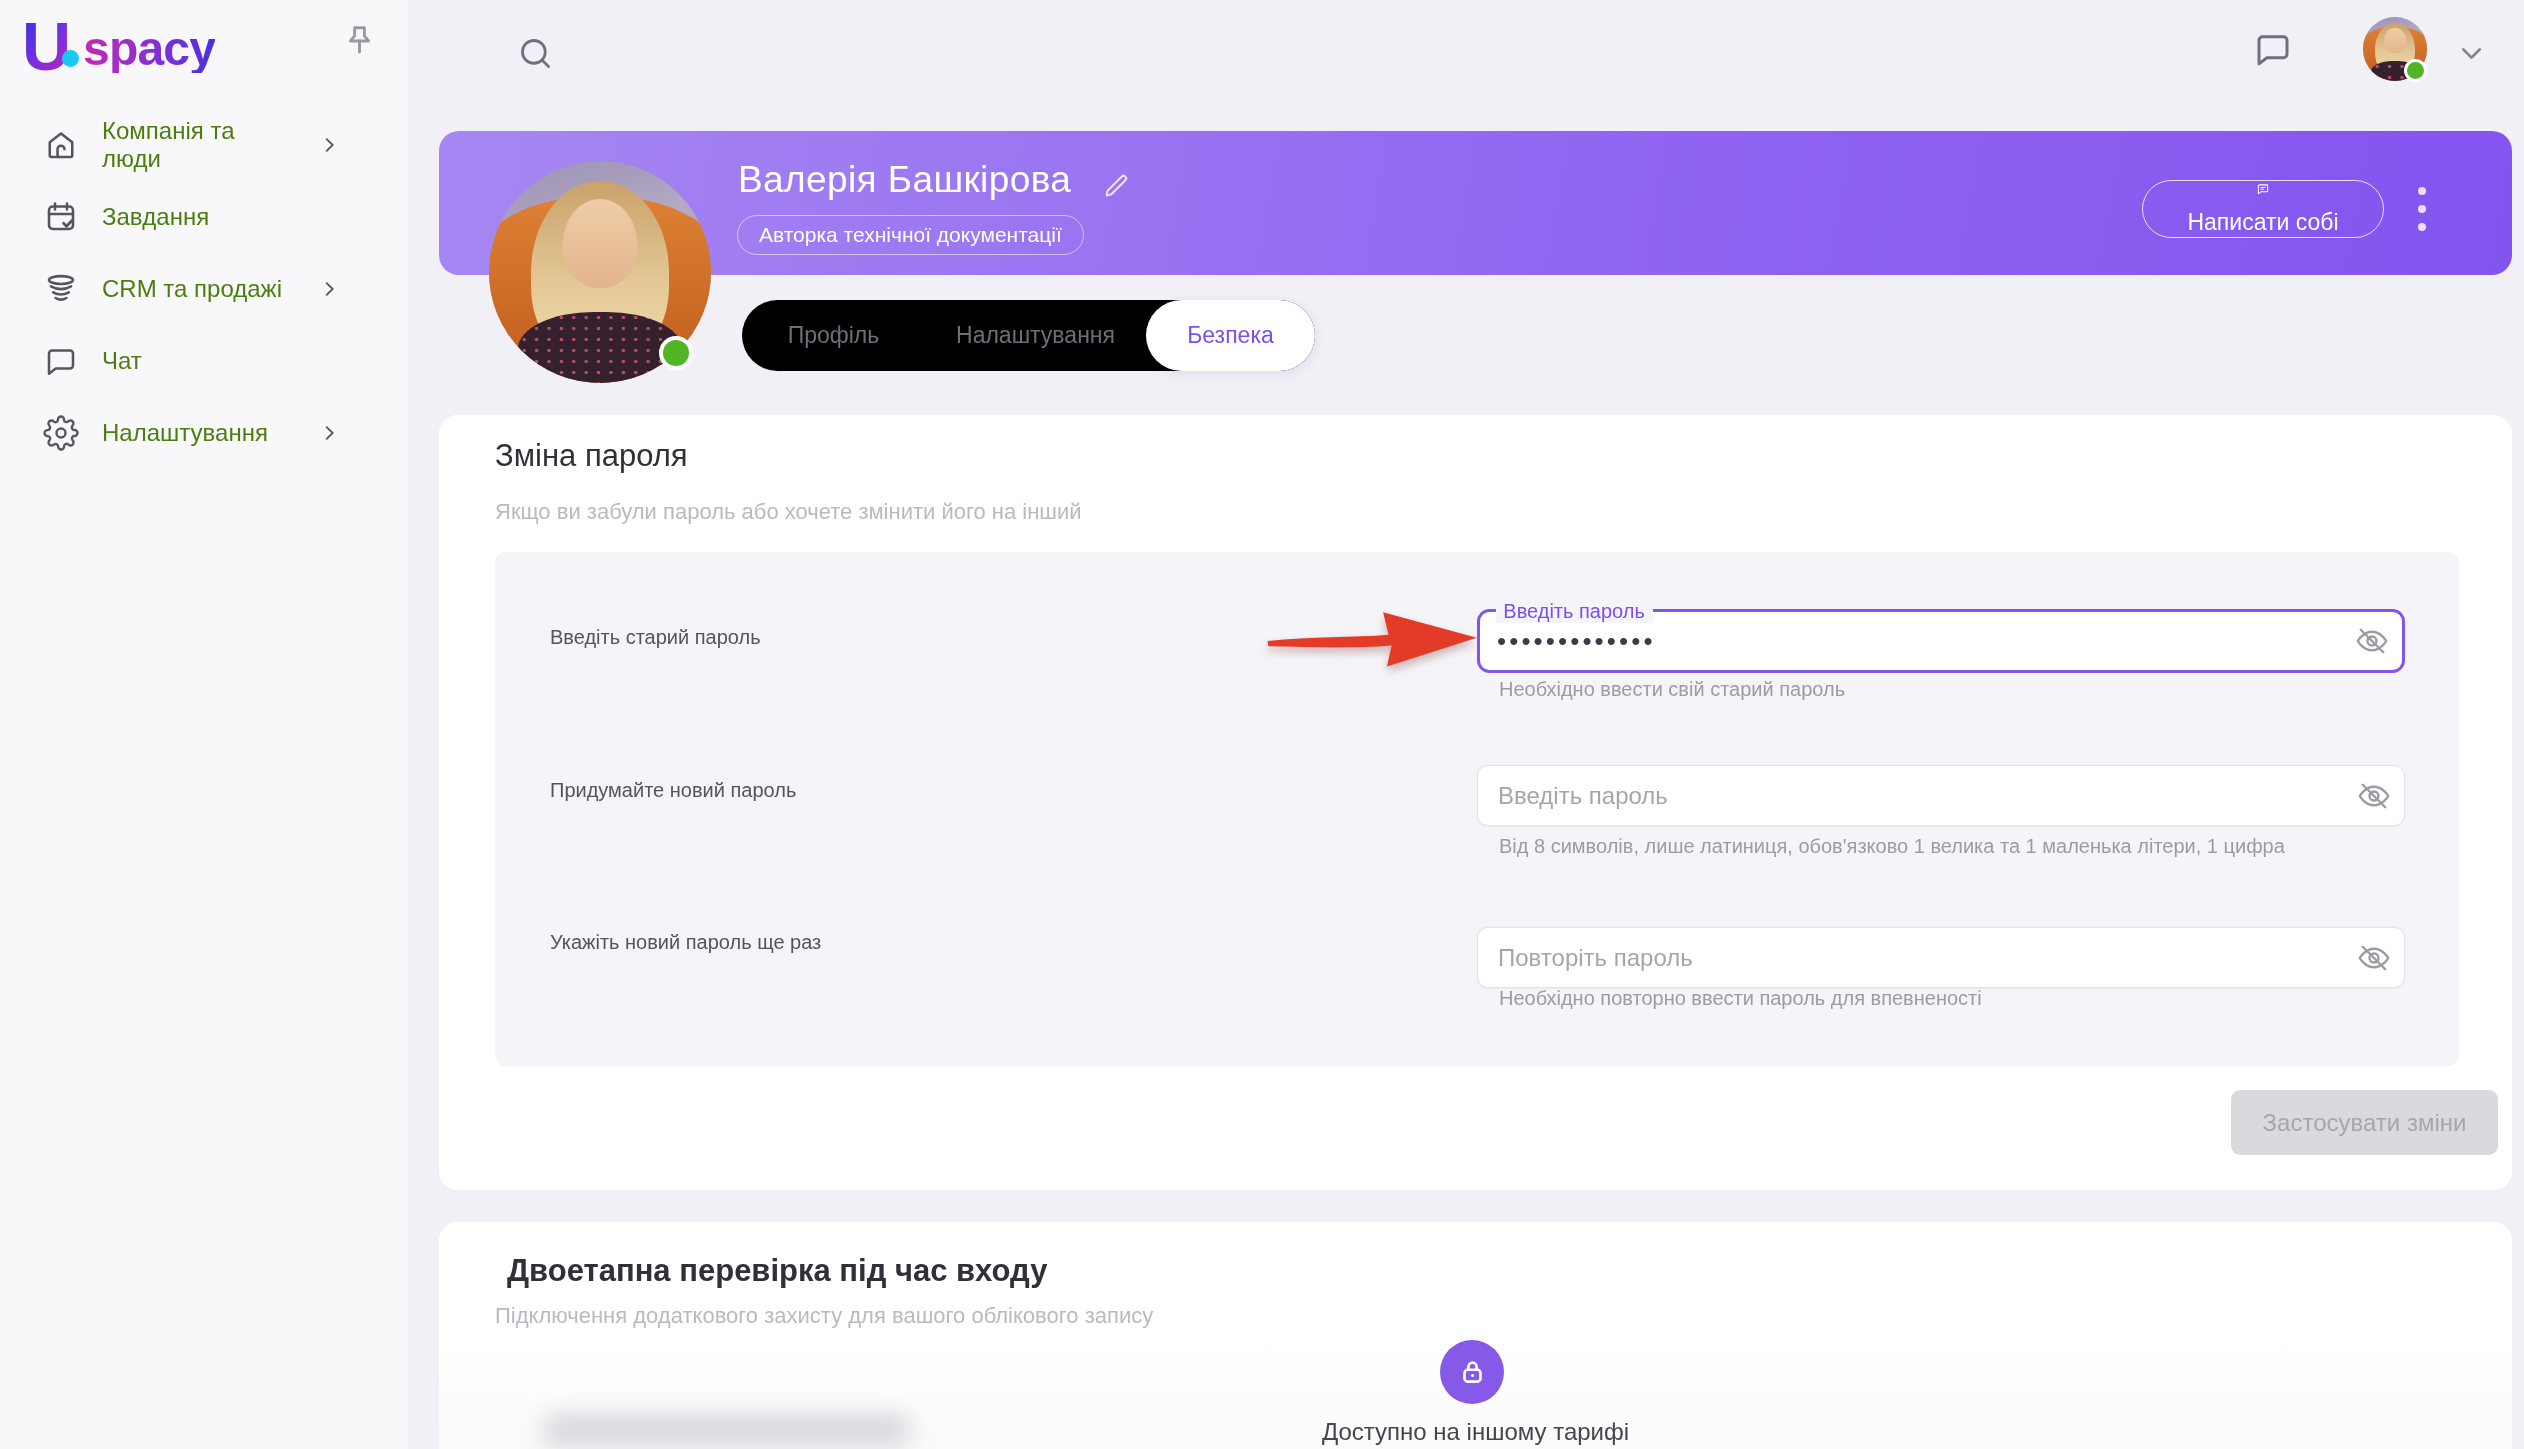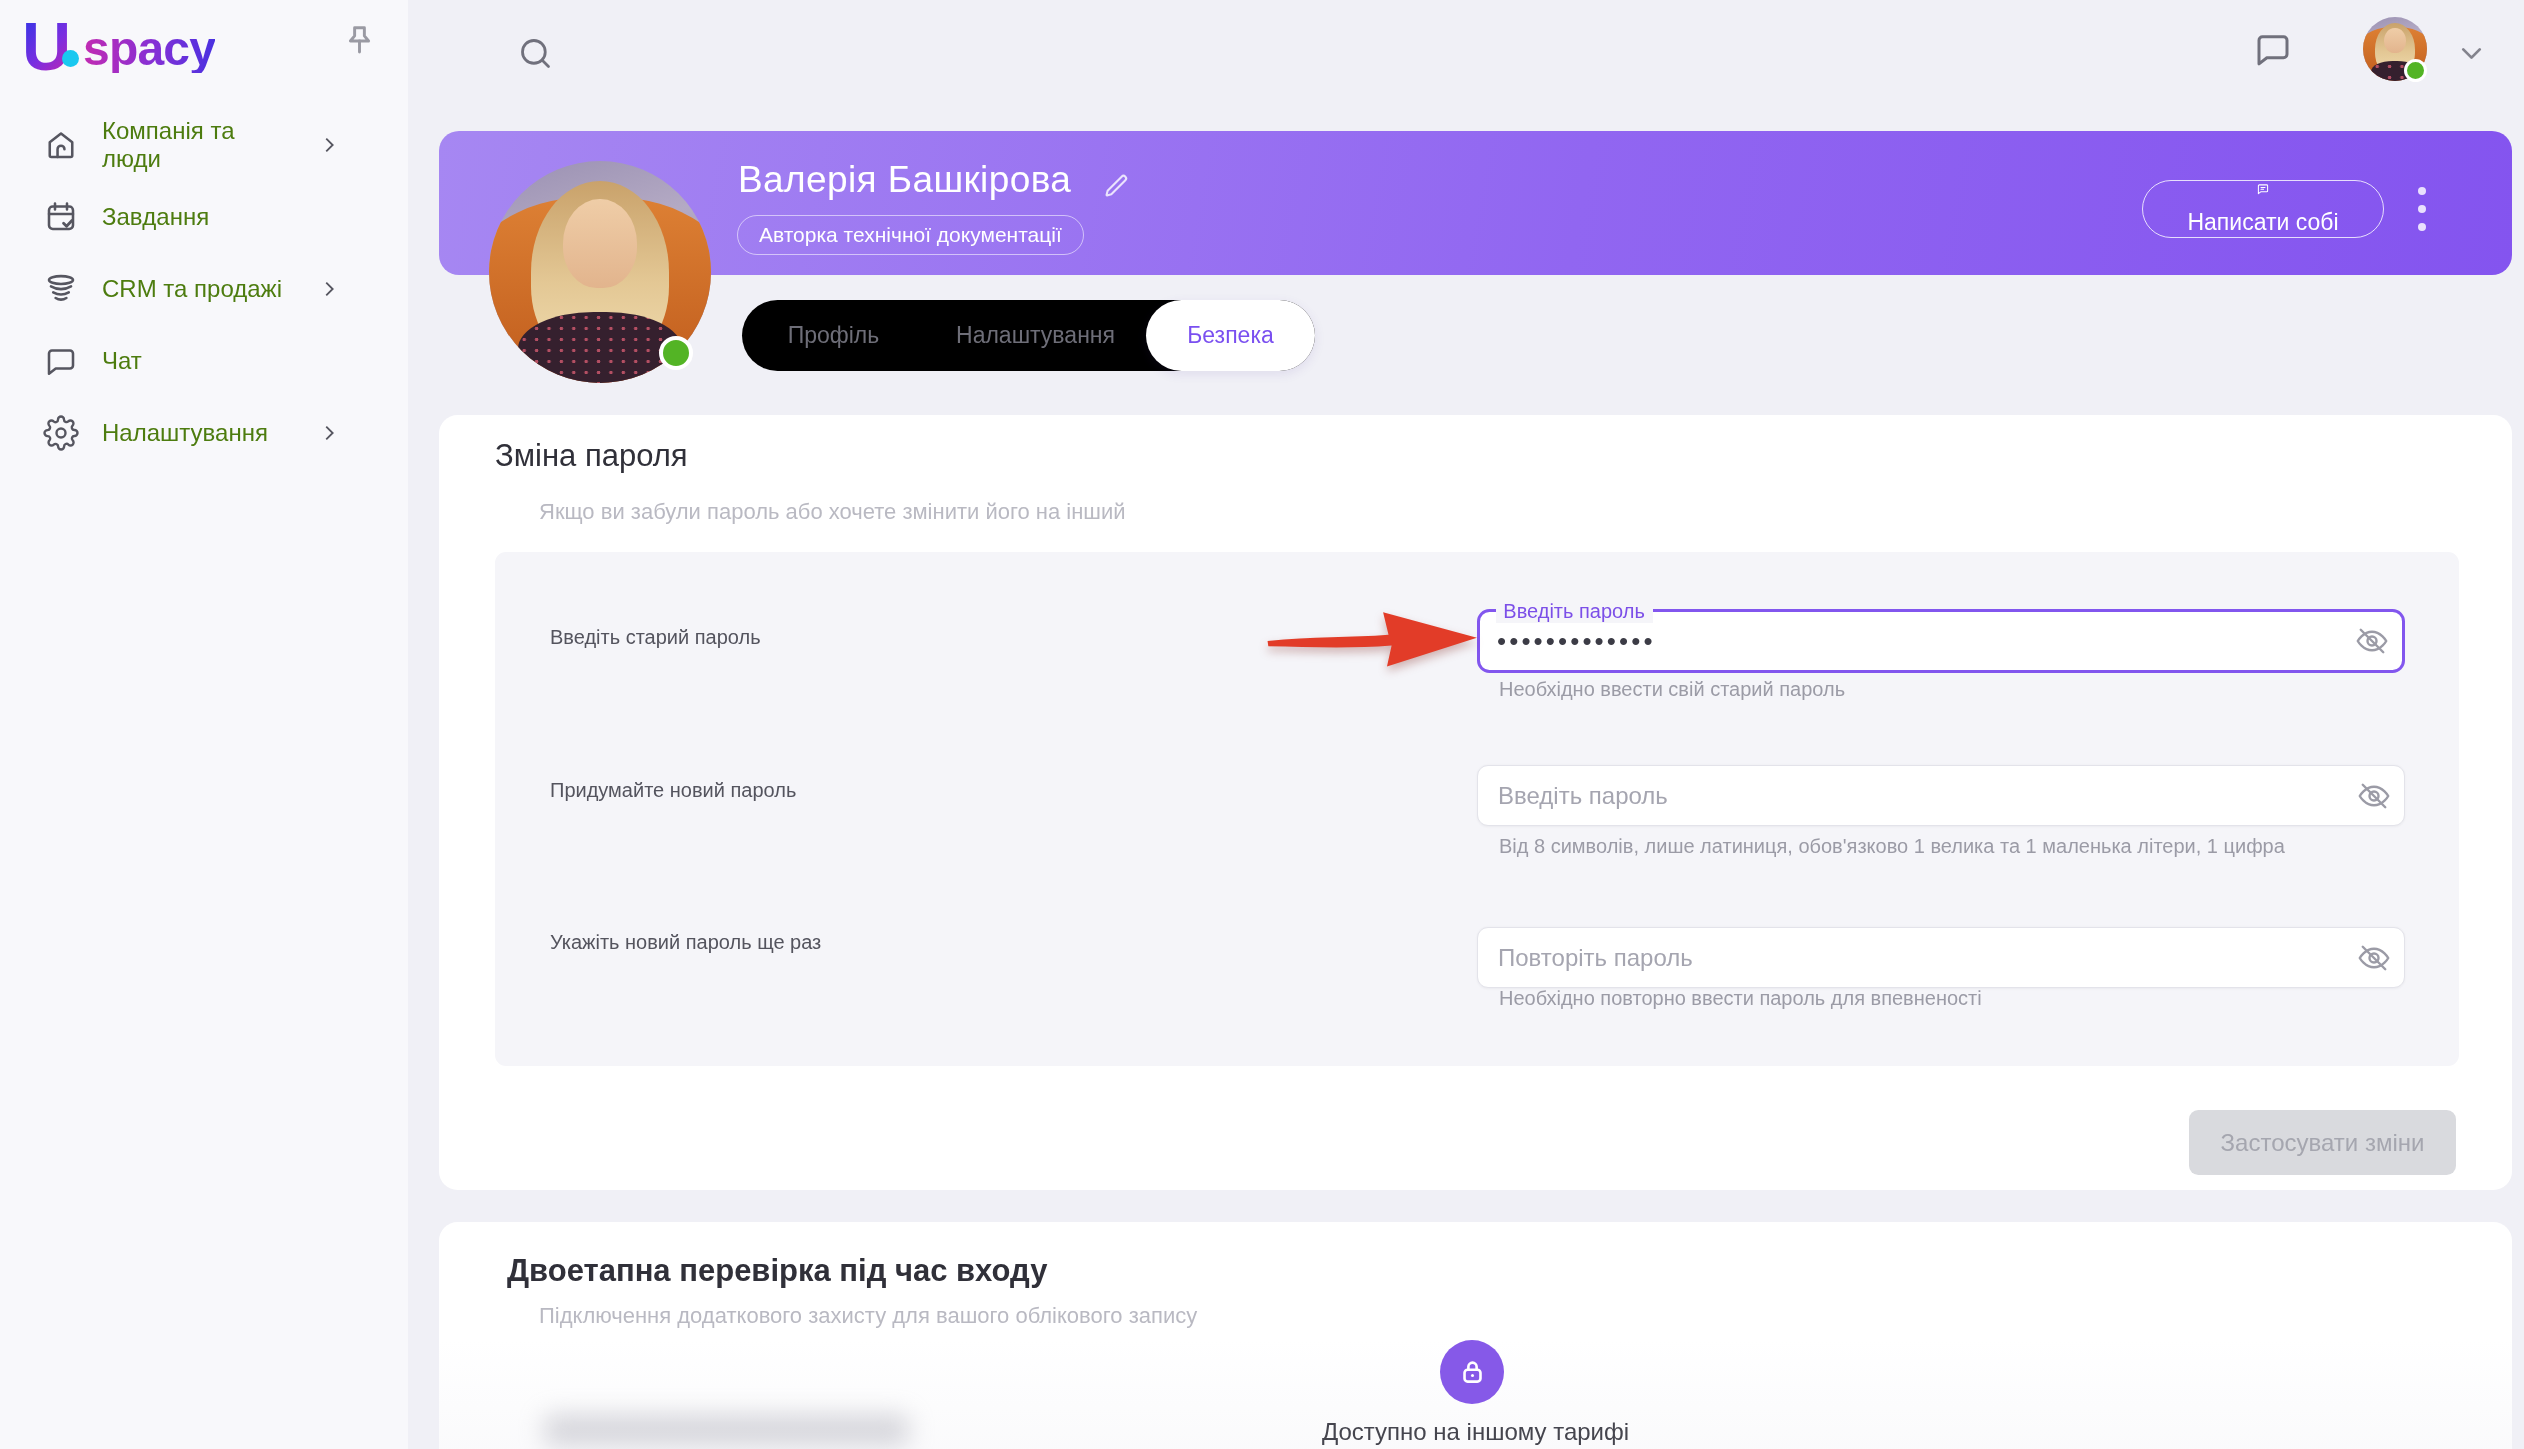--- a/index.html
+++ b/index.html
@@ -68,40 +68,40 @@
   .tab{display:flex;align-items:center;justify-content:center;font-size:23px;color:#6e6e78;cursor:pointer;}
   .tab.t1{width:183px;} .tab.t2{width:221px;} 
   .tab.active{width:169px;background:#ffffff;border-radius:36px;color:#7a4ff0;font-weight:500;
         box-shadow:0 3.1px 11px rgba(80,50,160,.10);}
 
   
   .card{position:absolute;left:439px;width:2073px;background:#ffffff;border-radius:18.6px;}
   .card1{top:415px;height:775px;}
   .card2{top:1222px;height:334px;}
   .sec-title{position:absolute;left:56px;font-size:31px;color:#303039;}
-  .sec-sub{position:absolute;left:56px;font-size:22px;color:#b9b9c2;margin-left:44px;}
+  .sec-sub{position:absolute;left:56px;font-size:22px;color:#b9b9c2;}
 
   .panel{position:absolute;left:56px;top:137px;width:1964px;height:514px;background:#f5f5f9;border-radius:11px;}
   .row-label{position:absolute;left:55px;font-size:20px;color:#54545e;}
   .field{position:absolute;left:982px;width:928px;height:61px;box-sizing:border-box;background:#fff;
          border:1.2px solid #e3e3ea;border-radius:11px;box-shadow:0 0.8px 2.3px rgba(40,40,60,.05);}
   .field input{position:absolute;left:0;top:0;width:100%;height:100%;border:none;outline:none;background:transparent;
          font-family:inherit;font-size:24px;color:#3c3c46;padding:0 70px 0 20px;box-sizing:border-box;}
   .field input::placeholder{color:#a5a5b0;}
   .field.focused{border:3.1px solid #8256ee;border-radius:12.4px;height:64px;box-shadow:none;}
   .field.focused input{font-size:26px;letter-spacing:3.1px;padding-left:17px;}
   .float-label{position:absolute;left:15.5px;top:-13.2px;font-size:20px;color:#7c4fe8;background:#f5f5f9;
          padding:0 7.8px;line-height:1.2;}
   .eye{position:absolute;right:12.4px;top:50%;transform:translateY(-50%);width:36px;height:36px;color:#9b9ba6;
          background:none;border:none;padding:0;cursor:pointer;}
   .eye svg{width:36px;height:36px;}
   .helper{position:absolute;left:1004px;font-size:20px;color:#9b9ba6;}
 
-  .apply-btn{position:absolute;left:1750px;top:675px;width:267px;height:65px;border:none;border-radius:9.3px;
-         background:#d9dade;color:#a5a6af;font-size:24px;font-weight:500;font-family:inherit;margin-top:20px;}
+  .apply-btn{position:absolute;left:1792px;top:675px;width:267px;height:65px;border:none;border-radius:9.3px;
+         background:#d9dade;color:#a5a6af;font-size:24px;font-weight:500;font-family:inherit;}
 
   .arrow{position:absolute;left:1266px;top:602px;width:221px;height:74px;z-index:8;
          filter:drop-shadow(0 5.4px 4.7px rgba(120,20,10,.30));}
 
   
   .blur-blob{position:absolute;left:105px;top:193px;width:365px;height:33px;border-radius:7.8px;
          background:#9393a0;filter:blur(12.4px);opacity:.5;}
   .fade{position:absolute;left:0;top:117px;width:100%;height:218px;
          background:linear-gradient(180deg,rgba(255,255,255,0) 0%,rgba(243,243,247,.8) 100%);}
   .lock-circle{position:absolute;left:1001px;top:118px;width:64px;height:64px;border-radius:50%;background:#8659e8;

